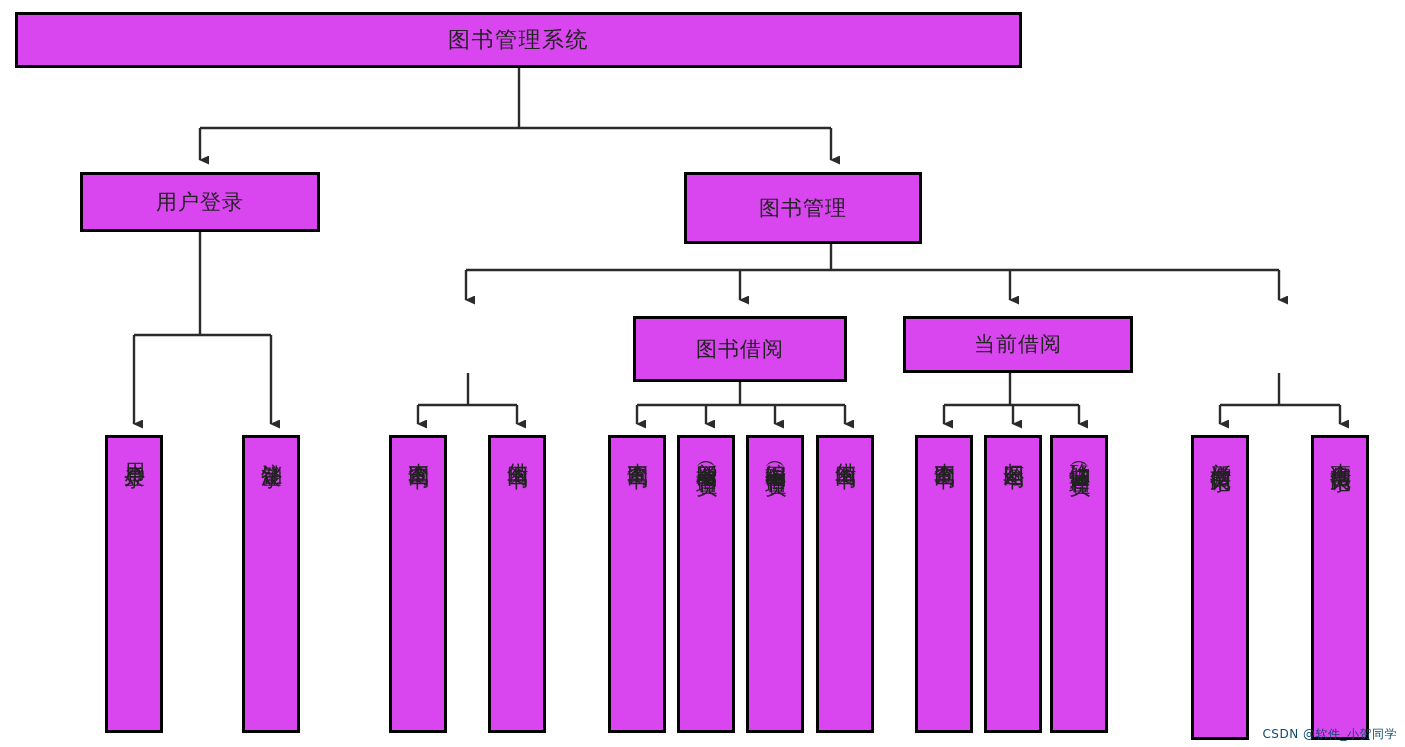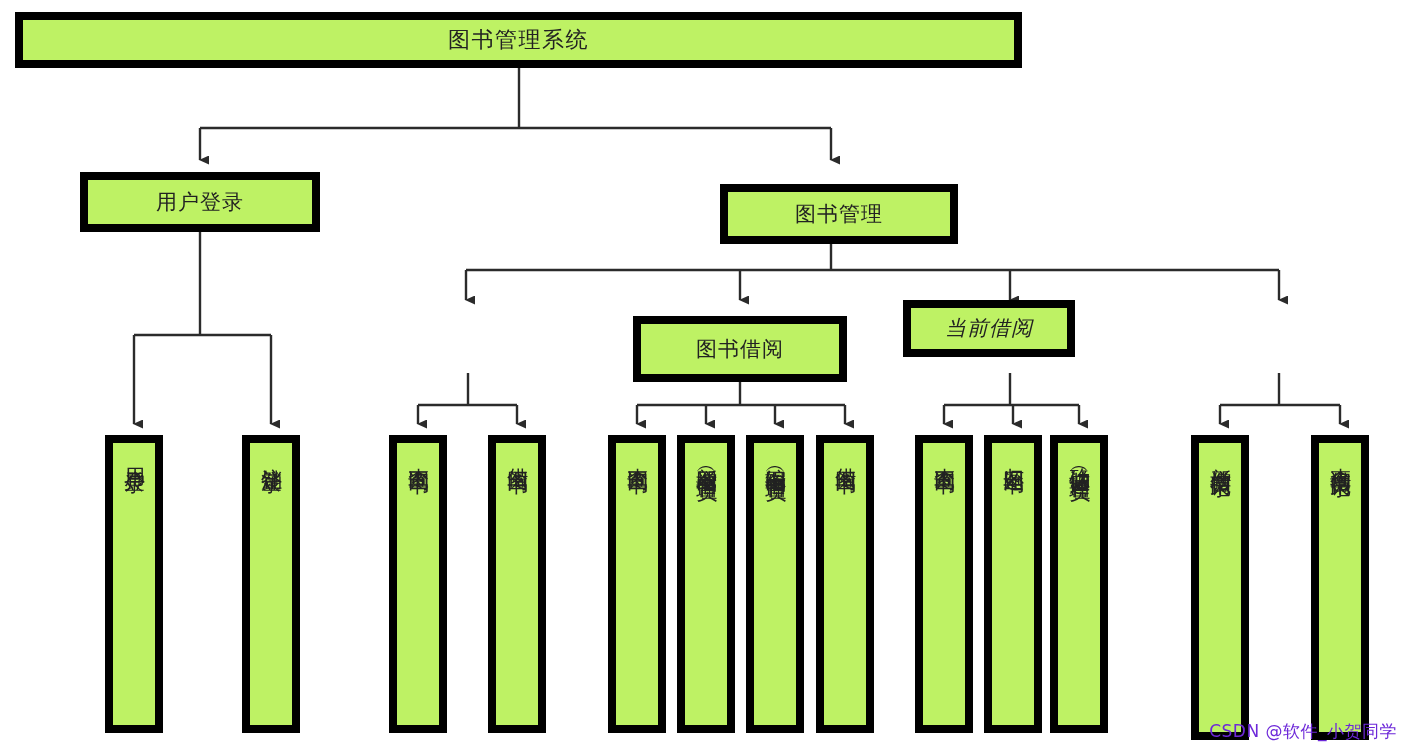--- a/index.html
+++ b/index.html
@@ -22,22 +22,22 @@
     position: absolute;
     left: 0;
     top: 0;
     width: 1405px;
     height: 747px;
     pointer-events: none;
   }
   .node {
     position: absolute;
     box-sizing: border-box;
-    background: #bef264;
-    border: 8px solid #000000;
+    background: #d946ef;
+    border: 3px solid #000000;
     display: flex;
     align-items: center;
     justify-content: center;
     color: #222222;
     z-index: 2;
   }
   .node .node-label {
     display: block;
     text-align: center;
     line-height: 1.15;
@@ -63,22 +63,22 @@
     text-orientation: upright;
     font-size: 21px;
     line-height: 1.02;
     letter-spacing: 2px;
     white-space: nowrap;
   }
   .watermark {
     position: absolute;
     right: 8px;
     bottom: 4px;
-    font-size: 17px;
-    color: #6d28d9;
+    font-size: 12px;
+    color: #0c4a6e;
     letter-spacing: 0.5px;
     z-index: 5;
     white-space: nowrap;
     font-family: "DejaVu Sans", "Liberation Sans", sans-serif;
   }
 </style>
 </head>
 <body>
 
 <div id="diagram-root">
@@ -133,28 +133,28 @@
     </g>
   </svg>
 
   <div class="node horiz root" style="left:15px; top:12px; width:1007px; height:56px;">
     <span class="node-label">图书管理系统</span>
   </div>
 
   <div class="node horiz" style="left:80px; top:172px; width:240px; height:60px;">
     <span class="node-label">用户登录</span>
   </div>
-  <div class="node horiz" style="left:720px; top:172px; width:238px; height:60px;margin-top:12px;">
+  <div class="node horiz" style="left:684px; top:172px; width:238px; height:72px;">
     <span class="node-label">图书管理</span>
   </div>
 
   <div class="node horiz" style="left:633px; top:316px; width:214px; height:66px;">
     <span class="node-label">图书借阅</span>
   </div>
-  <div class="node horiz" style="left:903px; top:300px; width:172px; height:57px;font-style:italic;">
+  <div class="node horiz" style="left:903px; top:316px; width:230px; height:57px;">
     <span class="node-label">当前借阅</span>
   </div>
 
   <div class="node vert" style="left:105px; top:435px; width:58px; height:298px;">
     <span class="node-label">用户登录</span>
   </div>
   <div class="node vert" style="left:242px; top:435px; width:58px; height:298px;">
     <span class="node-label">注销登录</span>
   </div>
 

